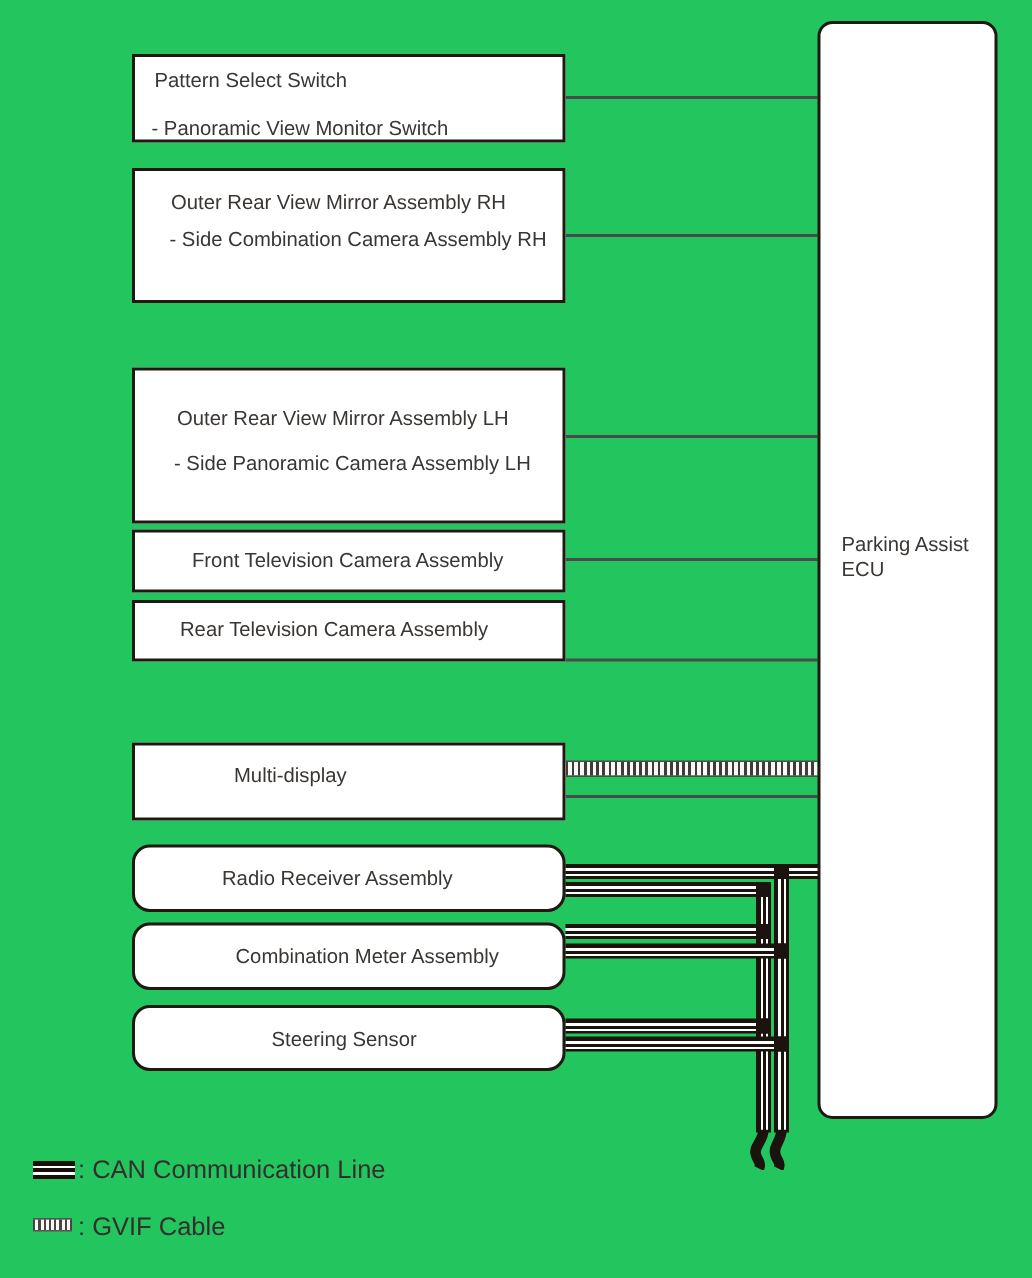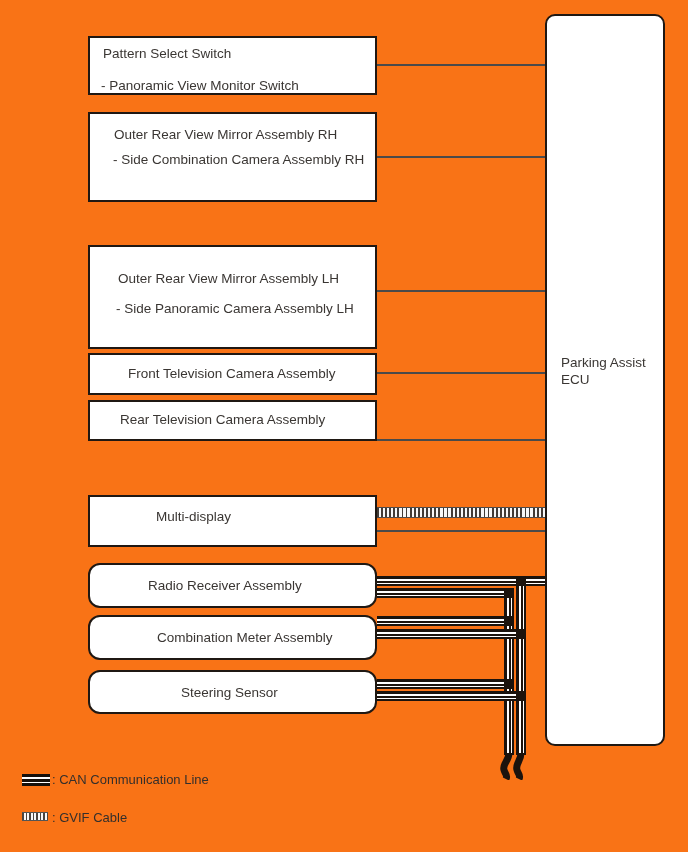--- a/index.html
+++ b/index.html
@@ -1,17 +1,17 @@
 <!DOCTYPE html>
 <html><head>
 <meta charset="utf-8">
 <style>
   html,body{margin:0;padding:0;background:#ffffff;}
   .stage{
-    position:relative;width:688px;height:852px;background:#f97316;overflow:hidden;
+    position:relative;width:688px;height:852px;background:#22c55e;overflow:hidden;
     font-family:"Liberation Sans",sans-serif;color:#3a3633;
   }
   
   .box{
     position:absolute;left:88px;width:289px;background:#fff;
     border:2px solid #1f1813;box-sizing:border-box;
   }
   .box.rounded{border-radius:12px;}
   .box .lbl{
     position:absolute;font-size:13.5px;line-height:16px;white-space:nowrap;color:#3a3633;
@@ -44,21 +44,21 @@
   
   .legend-can-swatch{
     position:absolute;left:22px;top:774px;width:28px;height:12px;
     background:linear-gradient(180deg,#16100b 0,#16100b 3px,#fff 3px,#fff 4.6px,#16100b 4.6px,#16100b 7.6px,#fff 7.6px,#fff 9.2px,#16100b 9.2px,#16100b 12px);
   }
   .legend-gvif-swatch{
     position:absolute;left:22px;top:812px;width:26px;height:9px;box-sizing:border-box;
     border-top:1px solid #555;border-bottom:1px solid #555;
     background:repeating-linear-gradient(90deg,#4c453f 0 1.6px,#f8f8f8 1.6px 3.5px);
   }
-  .legend-lbl{position:absolute;left:52px;font-size:13px;line-height:15px;white-space:nowrap;color:#342f2c;}
+  .legend-lbl{position:absolute;left:52px;font-size:17px;line-height:15px;white-space:nowrap;color:#342f2c;}
 </style>
 </head>
 <body>
 
 <div class="stage">
 
   <div class="wire" style="top:64px"></div>
   <div class="wire" style="top:156px"></div>
   <div class="wire" style="top:290px"></div>
   <div class="wire" style="top:372px"></div>

